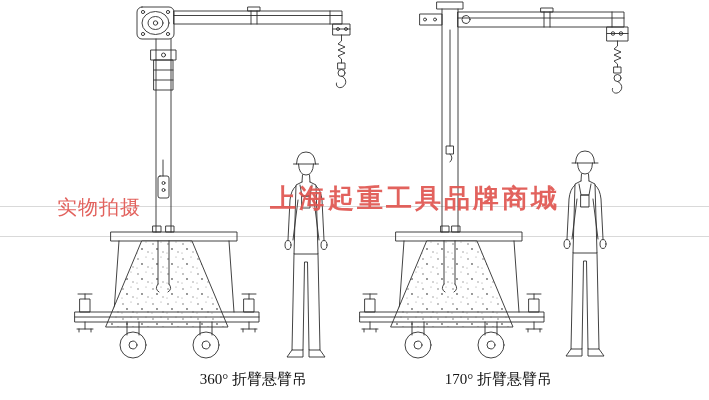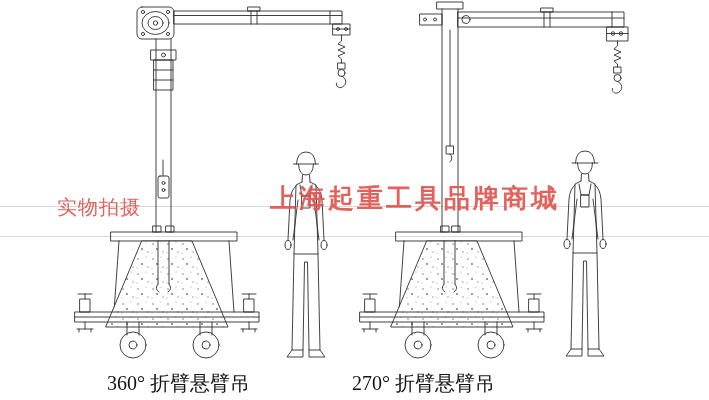--- a/index.html
+++ b/index.html
@@ -16,22 +16,22 @@
   }
   .sep-line{position:absolute;left:0;width:709px;height:1px;background:var(--separator);z-index:1;}
   #crane-svg{position:absolute;left:0;top:0;z-index:2;}
   #crane-svg .draw{stroke:var(--ink);stroke-width:.9;fill:none;stroke-linecap:round;stroke-linejoin:round;}
   #crane-svg .speckle{fill:url(#speckles);}
   .wm{position:absolute;z-index:3;color:var(--watermark);opacity:.92;white-space:nowrap;}
   .wm-left{left:57px;top:194px;font-size:20px;letter-spacing:1px;font-family:"Liberation Serif",serif;}
   .wm-brand{left:270px;top:181px;font-size:26px;font-weight:bold;letter-spacing:3px;}
   .wm-url{left:303px;top:221px;font-size:17px;letter-spacing:1px;}
   .caption{
-    position:absolute;top:370px;width:200px;text-align:left;z-index:4;
-    color:var(--caption);font-size:20px;font-family:"Liberation Serif",serif;white-space:nowrap;
+    position:absolute;top:370px;width:200px;text-align:right;z-index:4;
+    color:var(--caption);font-size:15px;font-family:"Liberation Serif",serif;white-space:nowrap;
   }
   .caption-left{left:107px;}
   .caption-right{left:352px;}
 </style>
 </head>
 <body>
 
 <div id="screen">
 
   <div class="sep-line" style="top:206px"></div>
@@ -215,15 +215,15 @@
       <path d="M573 253 L571 349 L582 349 L583.5 261 L586.5 261 L588 349 L599 349 L597 253"></path>
       <path d="M571 349 l-5 7 h16 v-7"></path>
       <path d="M588 349 v7 h16 l-5 -7"></path>
     </g>
   </svg>
 
   <div class="wm wm-left">实物拍摄</div>
   <div class="wm wm-brand">上海起重工具品牌商城</div>
 
   <div class="caption caption-left">360° 折臂悬臂吊</div>
-  <div class="caption caption-right">270° 折臂悬臂吊</div>
+  <div class="caption caption-right">170° 折臂悬臂吊</div>
 
 </div>
 
 </body></html>

